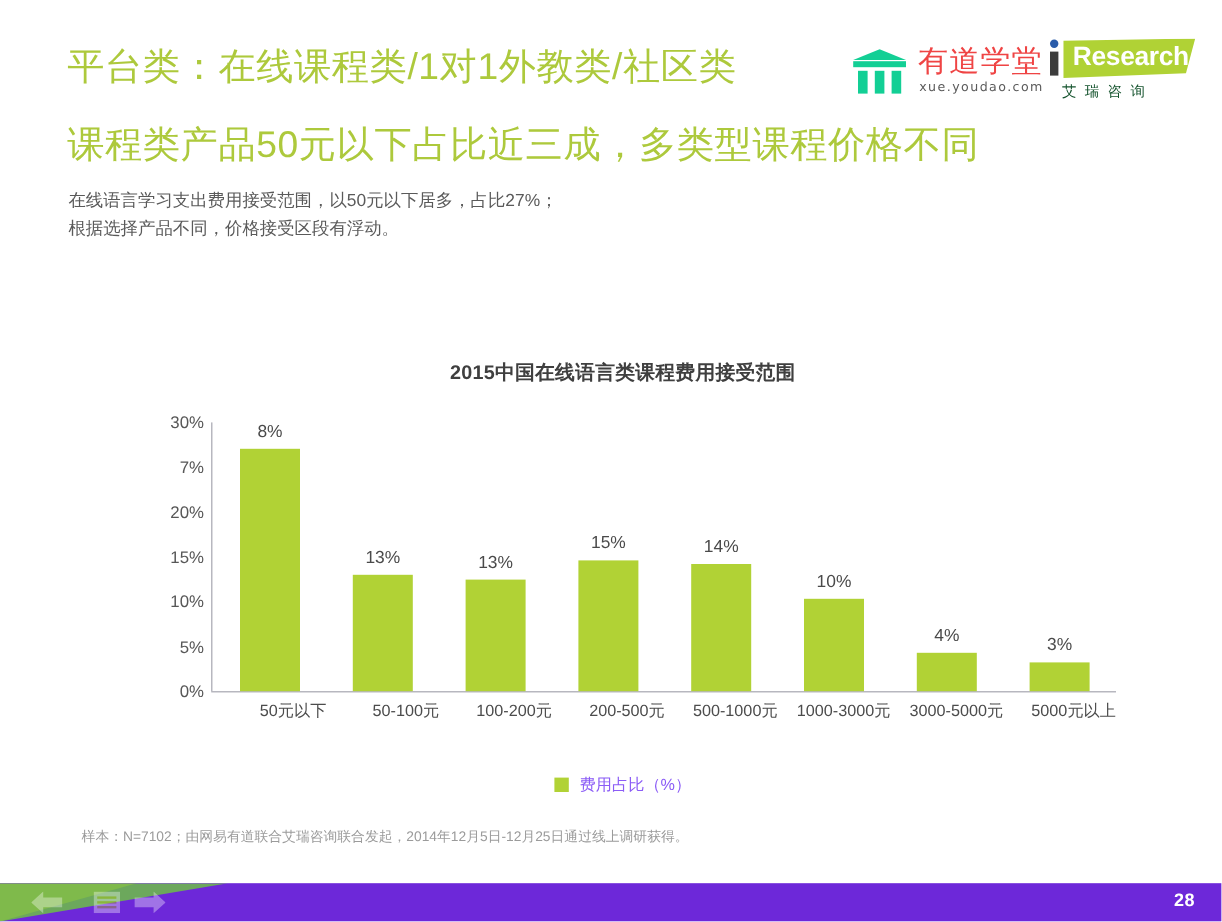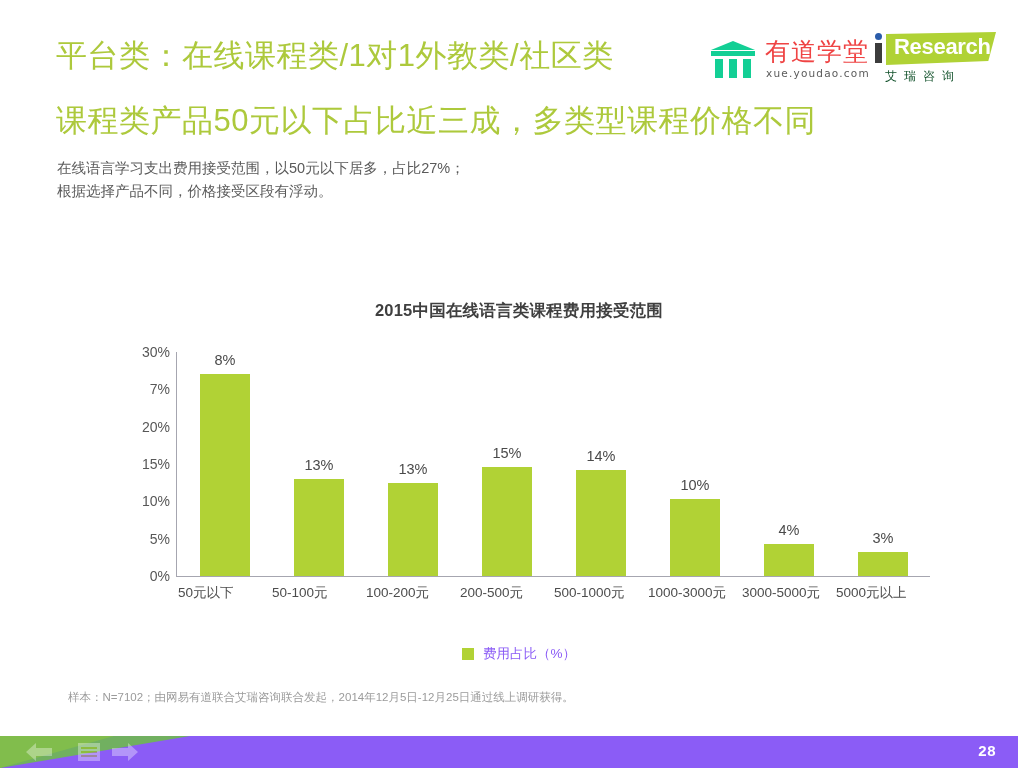--- a/index.html
+++ b/index.html
@@ -220,21 +220,21 @@
     text-align: center;
     font-size: 14.5px;
     color: #4a4a4a;
     white-space: nowrap;
   }
   .cat-label {
     position: absolute;
     top: 232px;
     left: 0;
     width: 100%;
-    text-align: left;
+    text-align: right;
     font-size: 13.5px;
     color: #4c4c4c;
     white-space: nowrap;
   }
 
   .legend {
     position: absolute;
     left: 0;
     top: 355px;
     width: 1018px;
@@ -263,21 +263,21 @@
     white-space: nowrap;
   }
 
   
   .footer {
     position: absolute;
     left: 0;
     bottom: 0;
     width: 1018px;
     height: 32px;
-    background: #8b5cf6;
+    background: #6d28d9;
     overflow: hidden;
   }
   .footer-diag {
     position: absolute;
     left: 0;
     top: 0;
     width: 190px;
     height: 32px;
     background: #6cbe45;
     clip-path: polygon(0 0, 100% 0, 0 100%);

